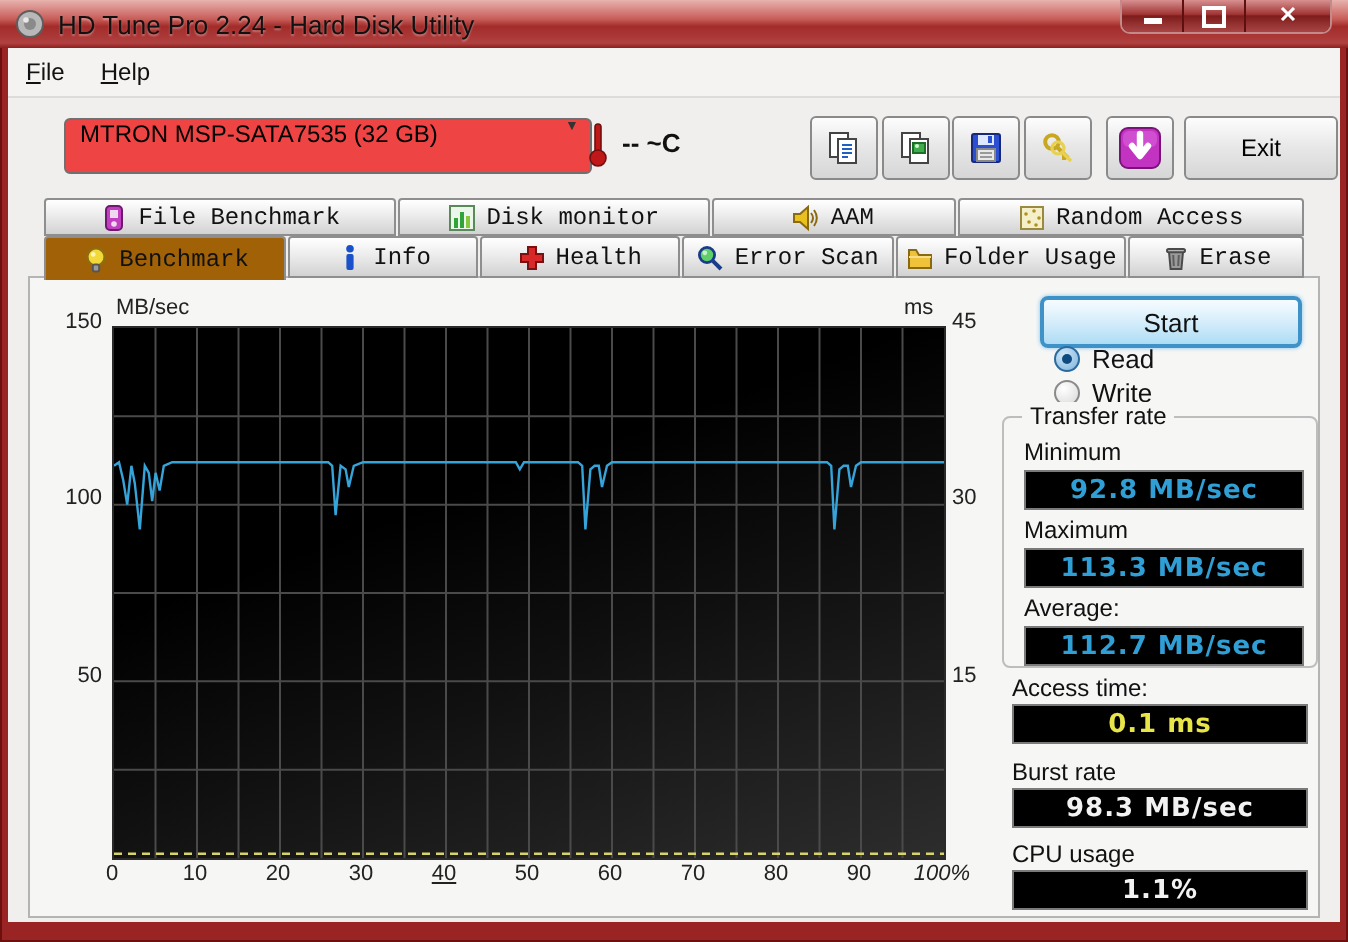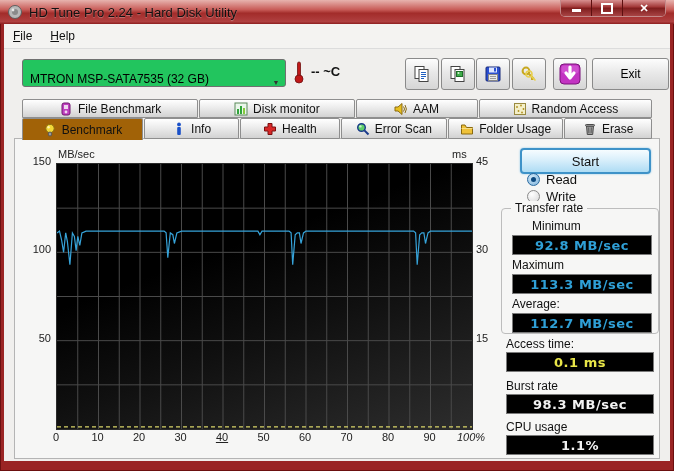--- a/index.html
+++ b/index.html
@@ -20,37 +20,37 @@
   .glyph-max{width:8px;height:7px;border:2px solid #fff;display:block;}
   .glyph-close{color:#fff;font-size:11px;font-weight:bold;line-height:1;}
   
   .menubar{position:absolute;left:4px;top:24px;width:666px;height:24px;background:#f4f3f1;
     border-bottom:1px solid #dcdcdc;display:flex;align-items:center;font-size:12px;color:#111;}
   .menu-item{padding:3px 9px;cursor:default;}
   .menu-item u{text-decoration:underline;}
   
   .body-bg{position:absolute;left:4px;top:49px;width:666px;height:412px;background:#f0efed;}
   
-  .drive-select{position:absolute;left:22px;top:59px;width:262px;height:26px;background:#22c55e;
-    border:1px solid #707070;border-radius:3px;display:flex;align-items:flex-end;font-size:12px;cursor:pointer;}
+  .drive-select{position:absolute;left:32px;top:59px;width:262px;height:26px;background:#ef4444;
+    border:1px solid #707070;border-radius:3px;display:flex;align-items:flex-start;font-size:12px;cursor:pointer;}
   .drive-select .txt{flex:1;padding-left:7px;white-space:nowrap;overflow:hidden;}
   .dd-arrow{width:18px;text-align:center;font-size:7px;color:#333;}
   .thermo{position:absolute;left:293px;top:60px;width:12px;height:24px;}
   .temp-text{position:absolute;left:311px;top:64px;font-size:13px;font-weight:bold;color:#111;}
   .tool-btn{position:absolute;top:58px;width:32px;height:30px;background:linear-gradient(#fdfdfd,#e8e8e8 45%,#d6d6d6);
     border:1px solid #8a8a8a;border-radius:3px;display:flex;align-items:center;justify-content:center;cursor:pointer;}
   .exit-btn{position:absolute;left:592px;top:58px;width:75px;height:30px;
     background:linear-gradient(#fdfdfd,#e9e9e9 45%,#d6d6d6);border:1px solid #8a8a8a;border-radius:3px;
     font-size:12px;display:flex;align-items:center;justify-content:center;cursor:pointer;}
   
   .tabrow1{position:absolute;left:22px;top:99px;width:630px;height:19px;display:flex;}
   .tabrow2{position:absolute;left:22px;top:118px;width:630px;height:21px;display:flex;z-index:3;}
   .tab{border:1px solid #8e8e8e;border-radius:2px 2px 0 0;margin-right:1px;
     background:linear-gradient(#ffffff,#ececec 45%,#d2d2d2);display:flex;align-items:center;justify-content:center;
-    gap:5px;font-size:12px;color:#111;cursor:pointer;box-sizing:border-box;}
+    gap:5px;font-size:12px;color:#111;cursor:pointer;box-sizing:border-box;font-family:Liberation Mono, monospace;}
   .tab:last-child{margin-right:0;}
   .tab.active{background:#a16207;border-bottom:none;height:22px;z-index:4;}
   .tab .ticon{display:inline-flex;width:14px;height:14px;}
   
   .panel{position:absolute;left:14px;top:138px;width:646px;height:321px;background:#f6f6f5;
     border:1px solid #b4b4b4;box-sizing:border-box;z-index:2;}
   .plot{position:absolute;left:41px;top:24px;width:415px;height:265px;border:1px solid #2a2a2a;
     background:linear-gradient(160deg,#000 35%,#101010 60%,#2d2d2d 100%);box-sizing:content-box;}
   .plot svg{width:100%;height:100%;display:block;}
   .axis-unit{position:absolute;top:9px;font-size:11px;color:#222;}
@@ -359,21 +359,21 @@
       <span>Read</span>
     </div>
     <div class="radio-row" style="top:50px;">
       <span class="radio"></span>
       <span>Write</span>
     </div>
 
     <div class="groupbox">
       <span class="legend">Transfer rate</span>
       <div class="gb-inner">
-        <div class="stat-label" style="margin-top:0;margin-left:20px;">Minimum</div>
+        <div class="stat-label" style="margin-top:0;">Minimum</div>
         <div class="val-box">
             <span class="val-cyan">92.8 MB/sec</span>
           </div>
         <div class="stat-label">Maximum</div>
         <div class="val-box">
             <span class="val-cyan">113.3 MB/sec</span>
           </div>
         <div class="stat-label">Average:</div>
         <div class="val-box">
             <span class="val-cyan">112.7 MB/sec</span>

